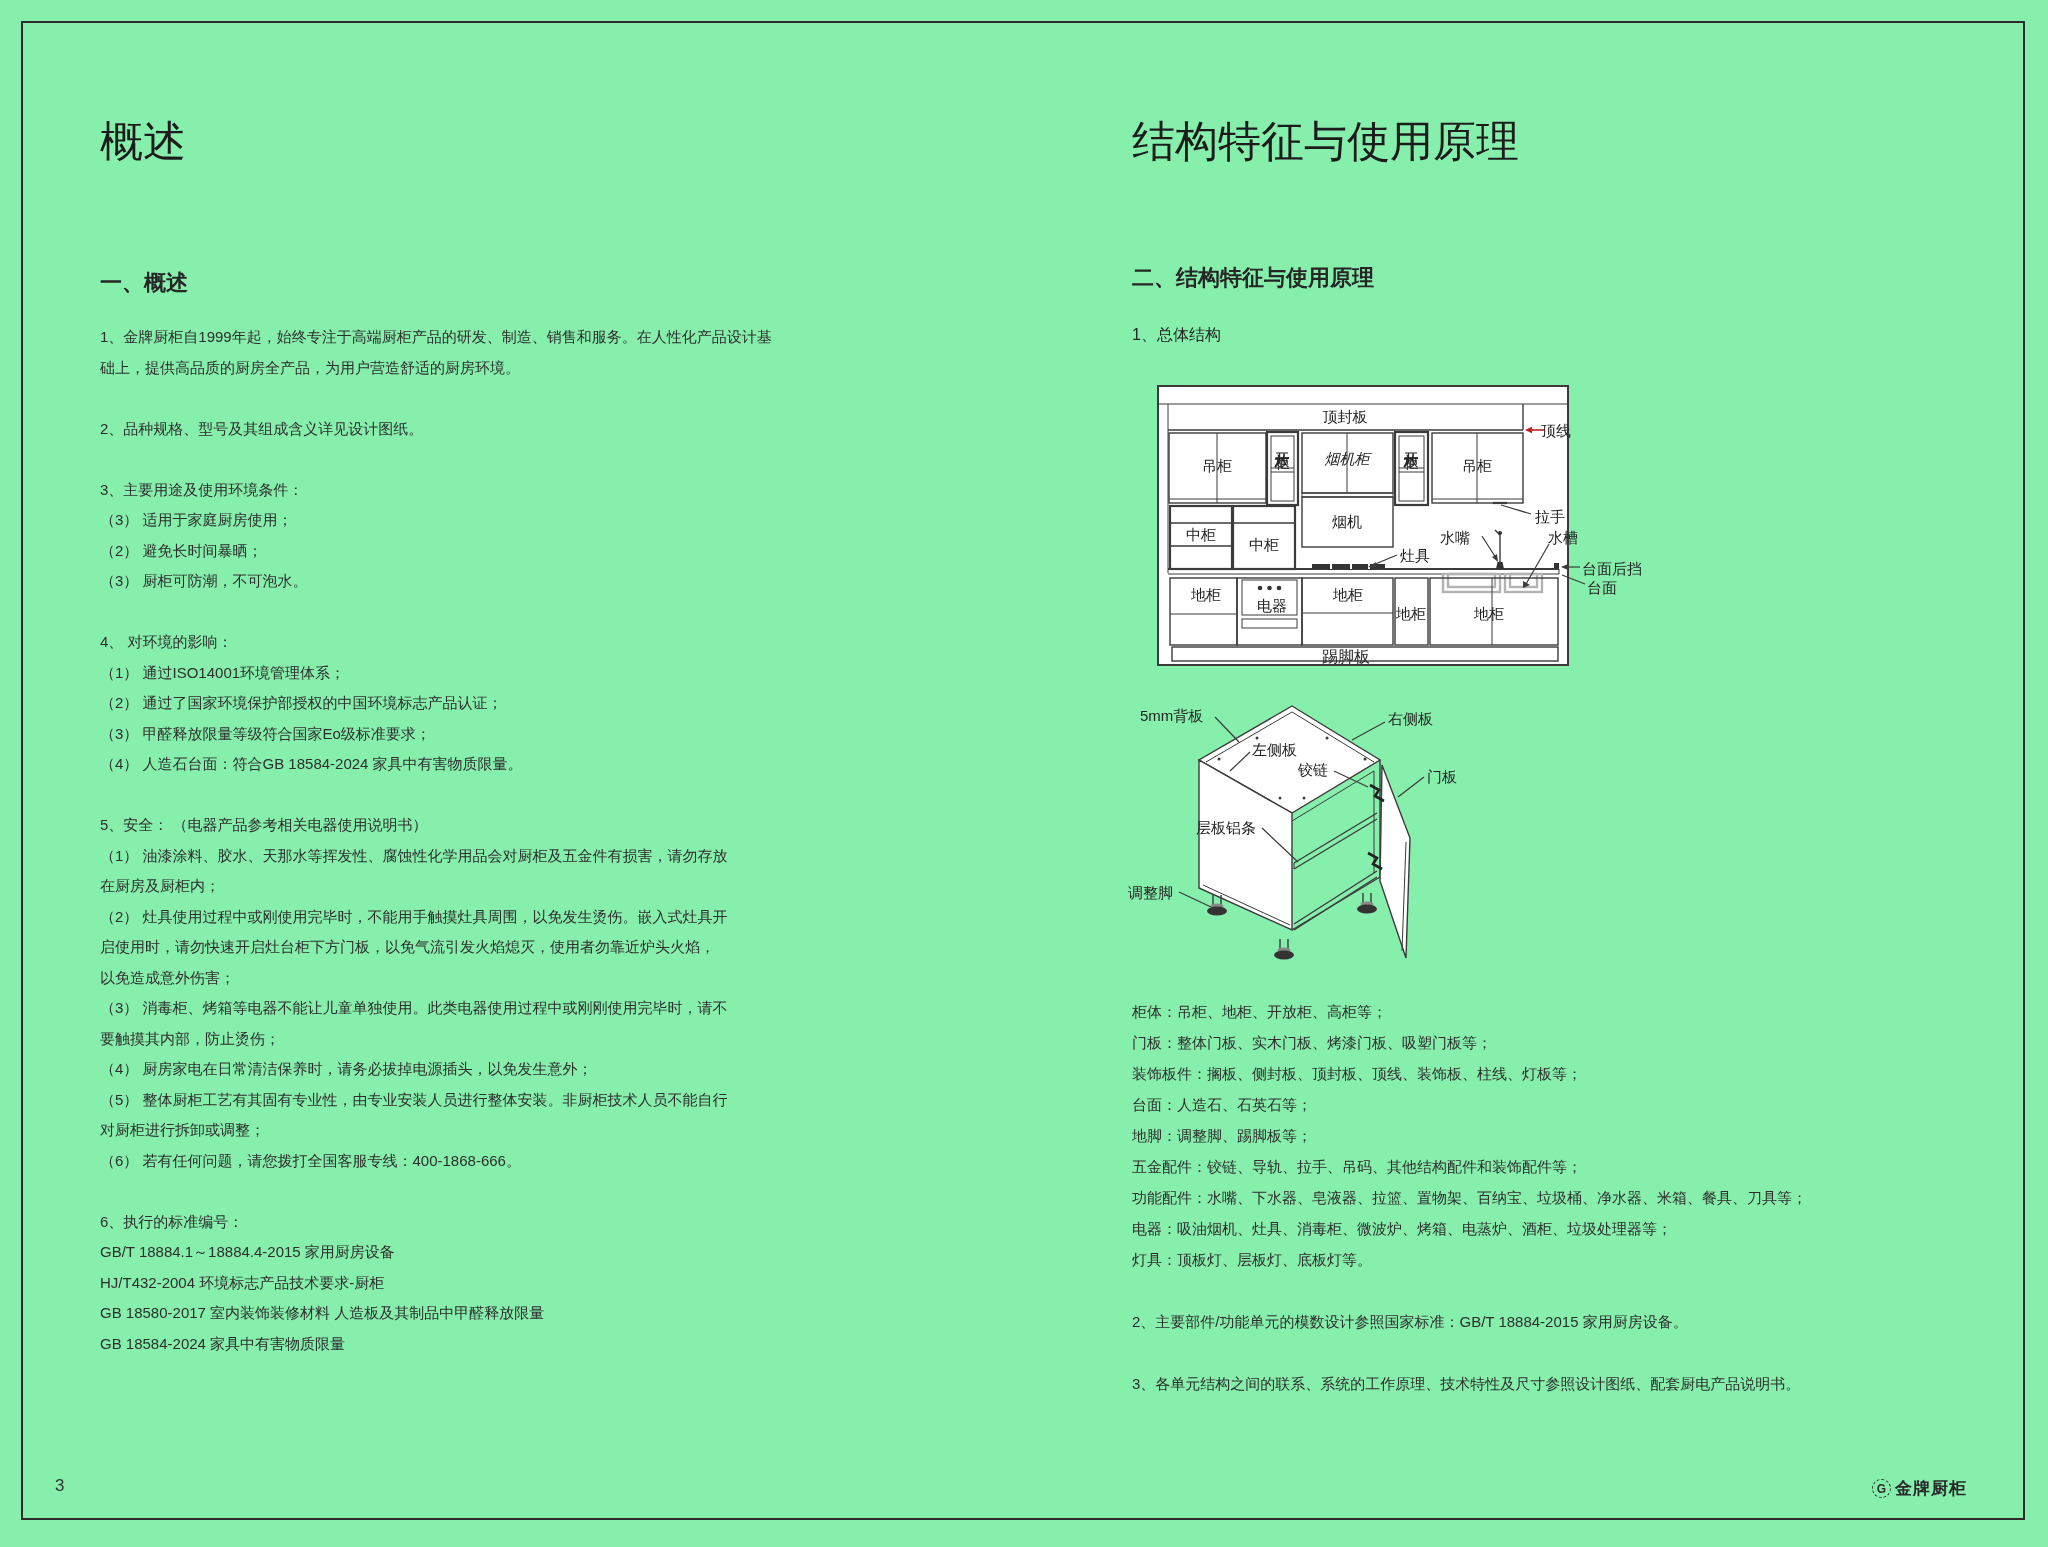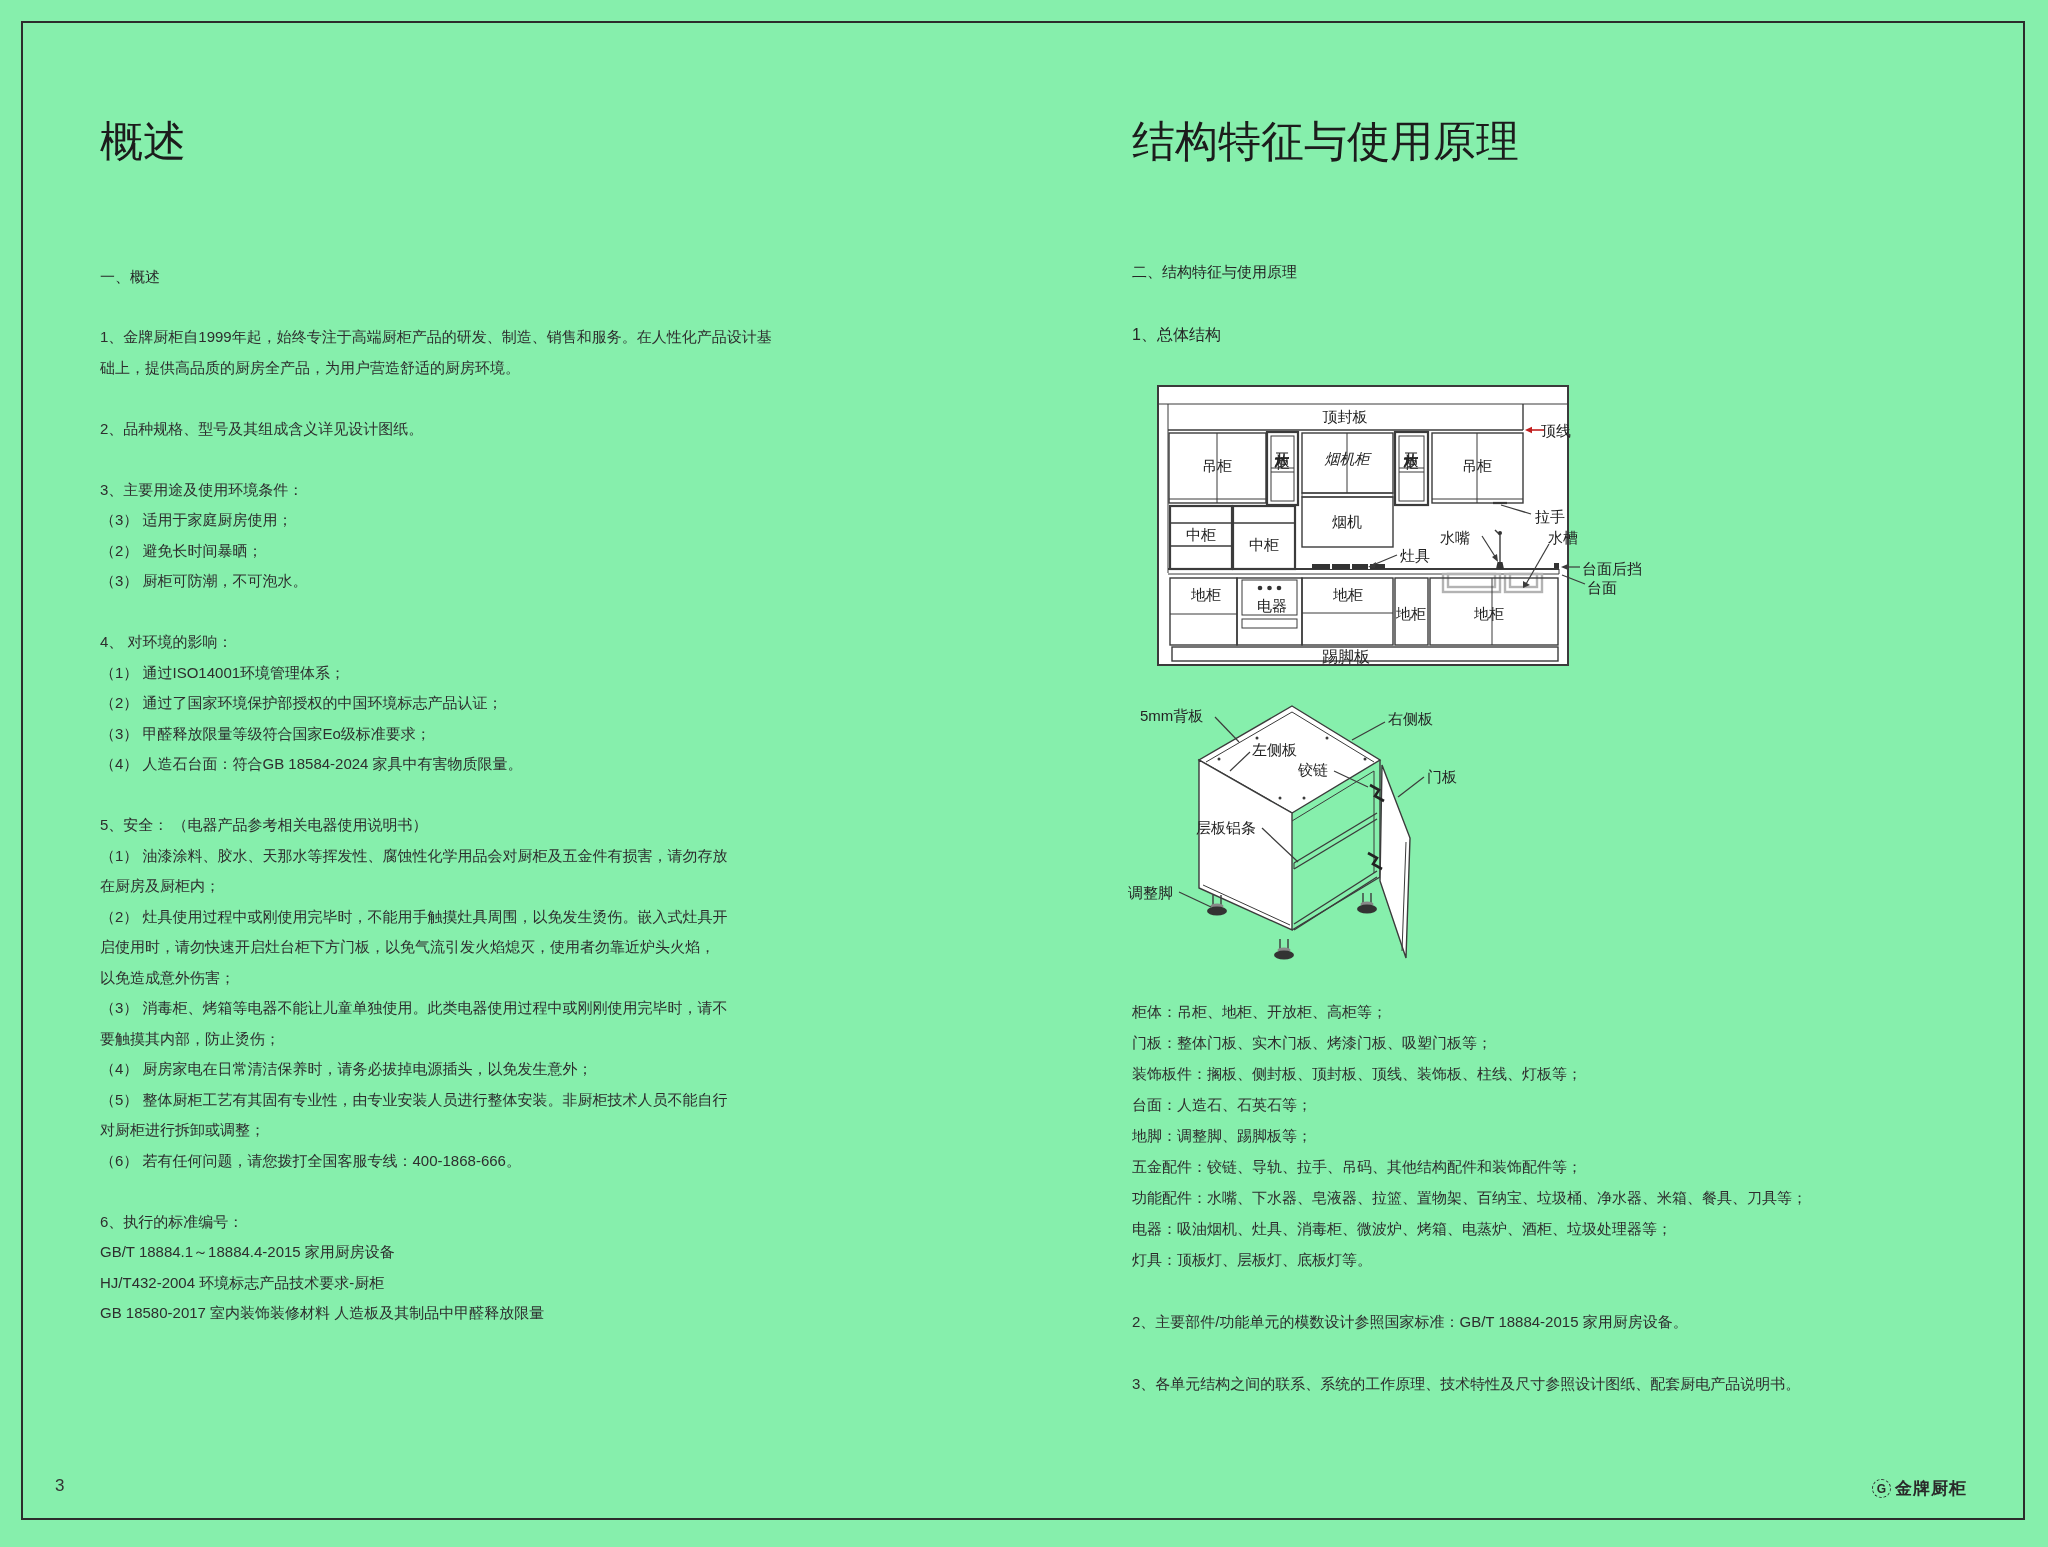--- a/index.html
+++ b/index.html
@@ -1,21 +1,21 @@
 <!DOCTYPE html>
 <html><head>
 <meta charset="utf-8">
 <style>
   html,body{margin:0;padding:0;background:#ffffff;}
   .sheet{position:relative;width:2048px;height:1547px;background:#86efac;overflow:hidden;
          font-family:"Liberation Sans","DejaVu Sans",sans-serif;color:#2e2e2e;}
   .page-border{position:absolute;left:21px;top:21px;width:2000px;height:1495px;
                border:2px solid #2c2c2c;pointer-events:none;}
   .big-title{position:absolute;font-size:43px;line-height:1.1;font-weight:500;color:#1c1c1c;white-space:nowrap;}
-  .sec-head{position:absolute;font-size:15px;font-weight:400;color:#262626;white-space:nowrap;}
+  .sec-head{position:absolute;font-size:22px;font-weight:700;color:#262626;white-space:nowrap;}
   .sub-head{position:absolute;font-size:16px;color:#262626;white-space:nowrap;}
   .lines{position:absolute;}
   .tline{height:30.5px;line-height:30.5px;font-size:15px;white-space:pre;color:#2e2e2e;}
   .rline{height:31px;line-height:31px;font-size:15px;white-space:pre;color:#2e2e2e;}
   .diagram{position:absolute;}
   .diagram svg{position:absolute;left:0;top:0;}
   .dlab{position:absolute;font-size:15px;color:#232323;white-space:nowrap;}
   .dlab.c{text-align:center;}
   .dlab.sm{font-size:16px;}
   .vlab{writing-mode:vertical-rl;text-orientation:upright;letter-spacing:1px;line-height:16px;}
@@ -73,20 +73,21 @@
       <div class="tline">要触摸其内部，防止烫伤；</div>
       <div class="tline">（4） 厨房家电在日常清洁保养时，请务必拔掉电源插头，以免发生意外；</div>
       <div class="tline">（5） 整体厨柜工艺有其固有专业性，由专业安装人员进行整体安装。非厨柜技术人员不能自行</div>
       <div class="tline">对厨柜进行拆卸或调整；</div>
       <div class="tline">（6） 若有任何问题，请您拨打全国客服专线：400-1868-666。</div>
       <div class="tline"></div>
       <div class="tline">6、执行的标准编号：</div>
       <div class="tline">GB/T 18884.1～18884.4-2015 家用厨房设备</div>
       <div class="tline">HJ/T432-2004 环境标志产品技术要求-厨柜</div>
       <div class="tline">GB 18580-2017 室内装饰装修材料 人造板及其制品中甲醛释放限量</div>
+      <div class="tline">GB 18584-2024 家具中有害物质限量</div>
     </div>
 
   <div class="big-title" style="left:1132px;top:118px;">结构特征与使用原理</div>
   <div class="sec-head" style="left:1132px;top:263px;">二、结构特征与使用原理</div>
   <div class="sub-head" style="left:1132px;top:325px;">1、总体结构</div>
 
   <div class="diagram" style="left:1155px;top:383px;width:500px;height:290px;">
     <svg width="500" height="290" viewBox="0 0 500 290">
       <g>
         <rect class="ln fr fill" x="3" y="3" width="410" height="279"></rect>

